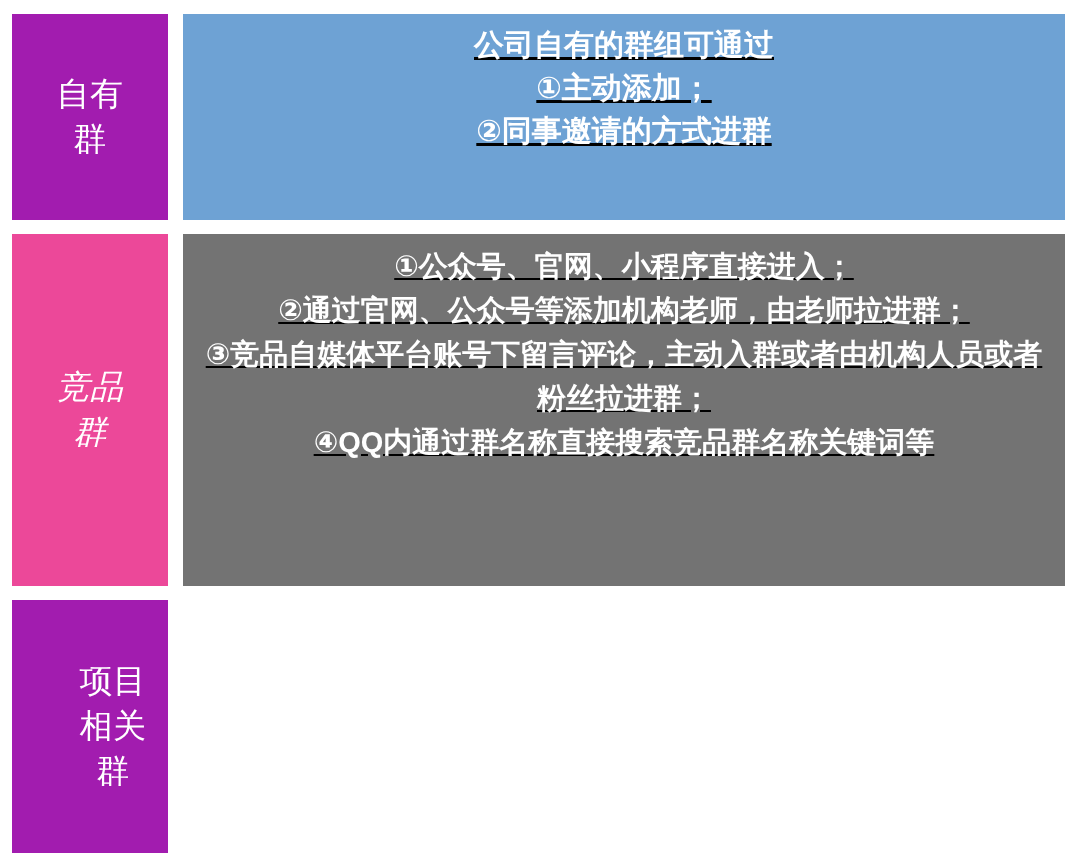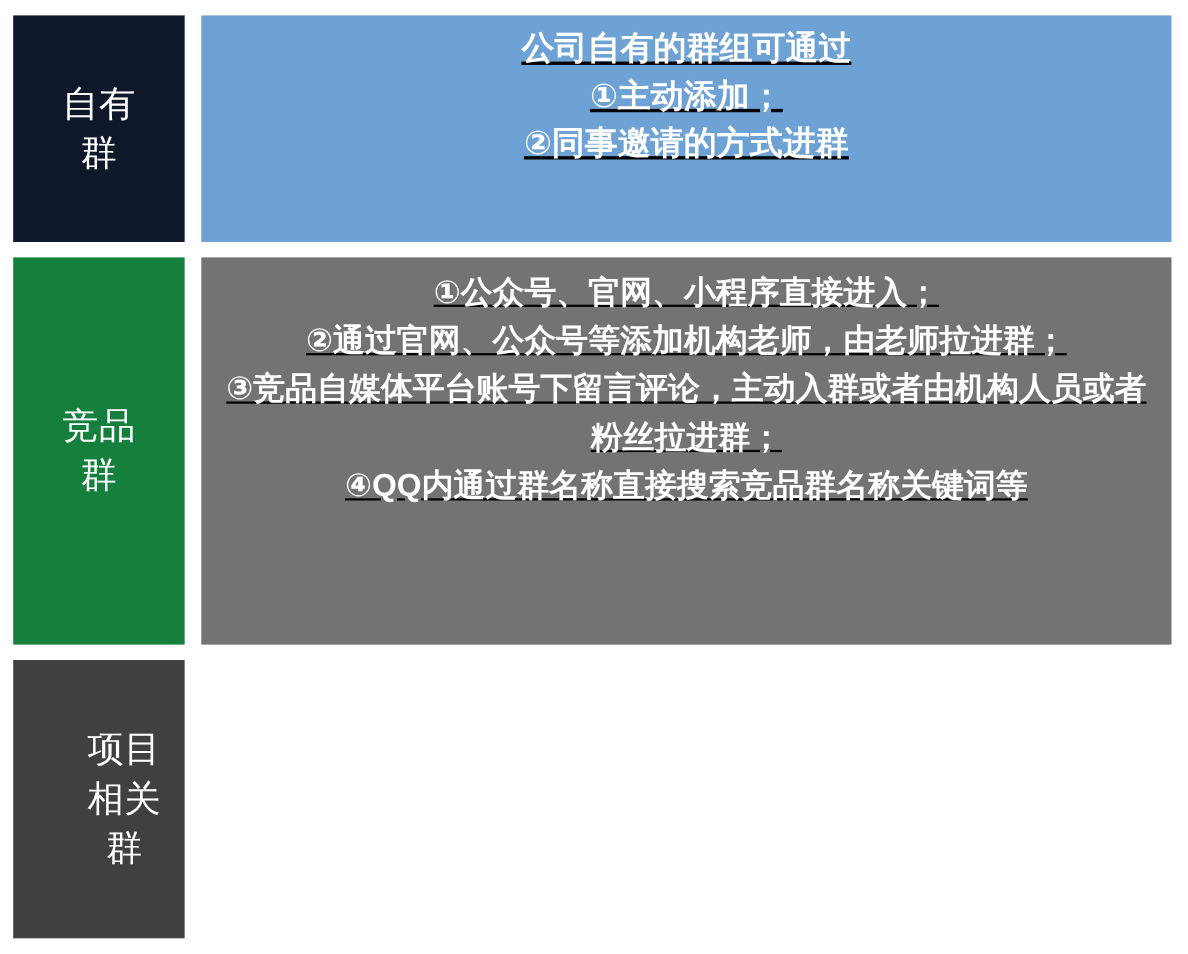--- a/index.html
+++ b/index.html
@@ -67,33 +67,33 @@
 
   .content-text {
     color: #ffffff;
     text-align: center;
     font-weight: 700;
     white-space: pre-line;
   }
 
   
   #row-own-group { top: 0; height: 206px; }
-  #row-own-group .label-cell   { background: #0f172a; }
+  #row-own-group .label-cell   { background: #a21caf; }
   #row-own-group .content-cell { background: #6EA2D4; }
   #row-own-group .content-text { font-size: 30px; line-height: 1.43; }
 
   
   #row-competitor-group { top: 220px; height: 352px; }
-  #row-competitor-group .label-cell   { background: #15803d; }
+  #row-competitor-group .label-cell   { background: #ec4899; font-style: italic; }
   #row-competitor-group .content-cell { background: #737373; }
   #row-competitor-group .content-text { font-size: 29px; line-height: 1.52; }
 
   
   #row-project-group { top: 586px; height: 253px; }
-  #row-project-group .label-cell   { background: #404040; padding-left: 46px; }
+  #row-project-group .label-cell   { background: #a21caf; padding-left: 46px; }
   #row-project-group .content-cell { background: #9CCC8C; }
   #row-project-group .content-text { font-size: 29px; line-height: 1.52; }
 </style>
 </head>
 <body>
 
 <div id="table-wrap">
 
   <div class="row" id="row-own-group">
     <div class="label-cell">

